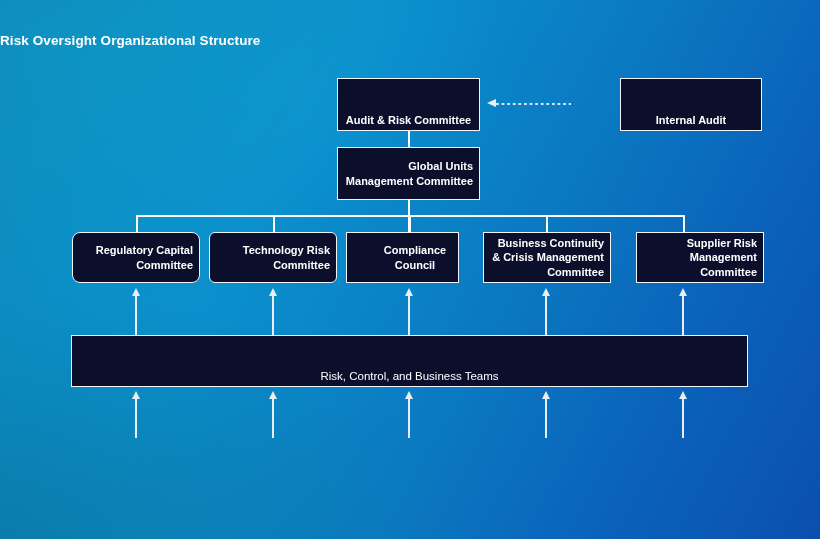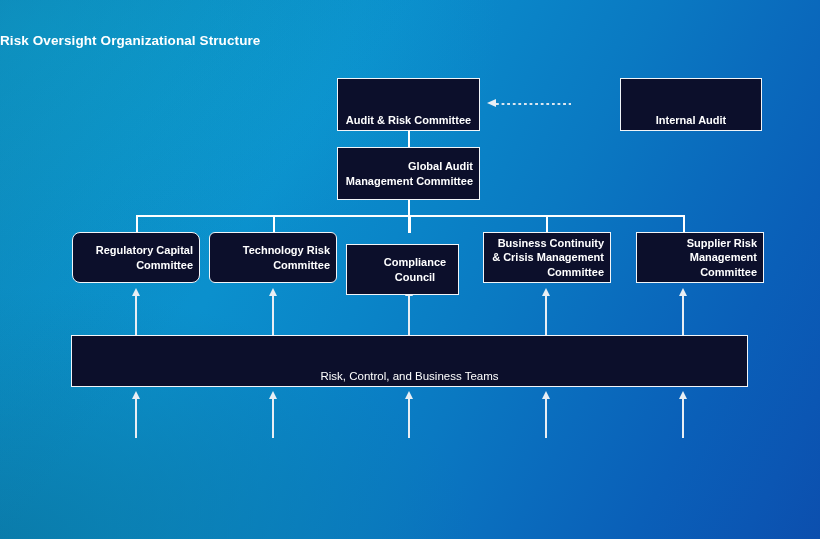--- a/index.html
+++ b/index.html
@@ -162,21 +162,21 @@
   </div>
 
   <div class="dotted-arrow" style="left:487px; top:99px; width:84px;">
     <div class="head"></div>
     <div class="dots"></div>
   </div>
 
   <div class="vline" style="left:408px; top:131px; height:17px;"></div>
 
   <div class="node" style="left:337px; top:147px; width:143px; height:53px; flex-direction:column;">
-    <span>Global Audit</span>
+    <span>Global Units</span>
     <span>Management Committee</span>
   </div>
 
   <div class="vline" style="left:408px; top:200px; height:33px;"></div>
 
   <div class="hline" style="left:136px; top:215px; width:548px;"></div>
 
   <div class="vline" style="left:136px; top:215px; height:18px;"></div>
   <div class="vline" style="left:273px; top:215px; height:18px;"></div>
   <div class="vline" style="left:409px; top:215px; height:18px;"></div>
@@ -186,21 +186,21 @@
   <div class="node" style="left:72px; top:232px; width:128px; height:51px; flex-direction:column;border-radius:8px;">
     <span>Regulatory Capital</span>
     <span>Committee</span>
   </div>
 
   <div class="node" style="left:209px; top:232px; width:128px; height:51px; flex-direction:column;border-radius:6px;">
     <span>Technology Risk</span>
     <span>Committee</span>
   </div>
 
-  <div class="node" style="left:346px; top:244px; width:113px; height:51px; flex-direction:column;padding-left:31px;">
+  <div class="node" style="left:346px; top:232px; width:113px; height:51px; flex-direction:column;padding-left:31px;">
     <span>Compliance Council</span>
   </div>
 
   <div class="node" style="left:483px; top:232px; width:128px; height:51px; flex-direction:column;">
     <span>Business Continuity</span>
     <span>&amp; Crisis Management</span>
     <span>Committee</span>
   </div>
 
   <div class="node" style="left:636px; top:232px; width:128px; height:51px; flex-direction:column;padding-left:44px;">

